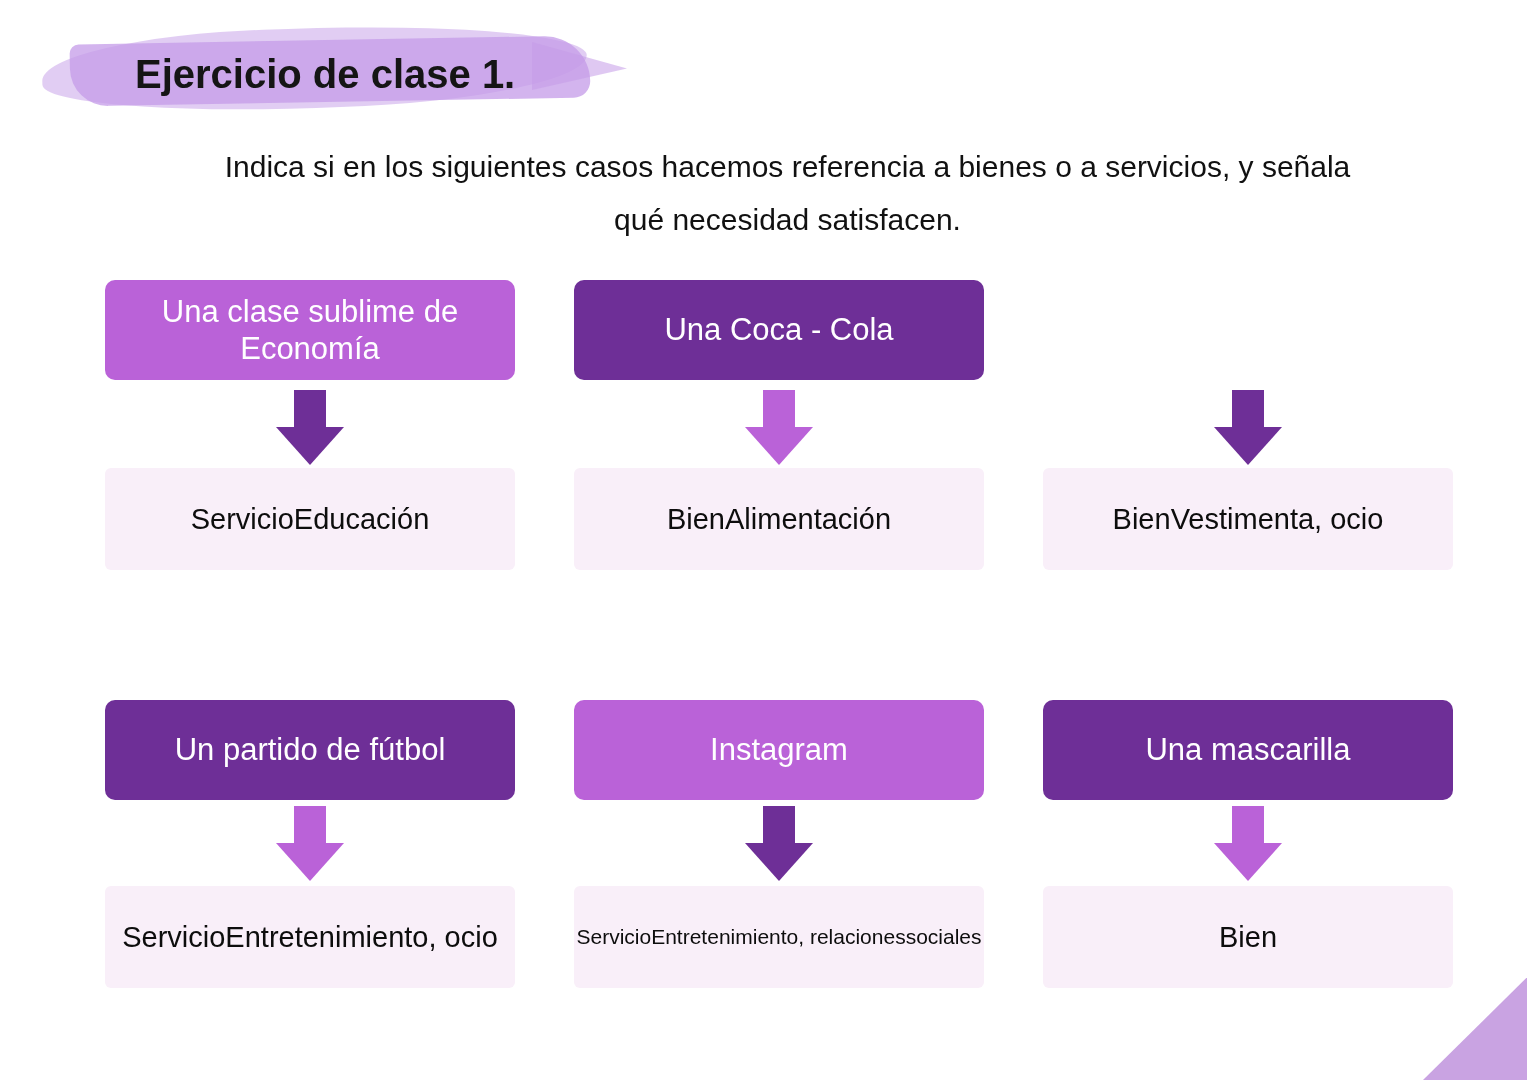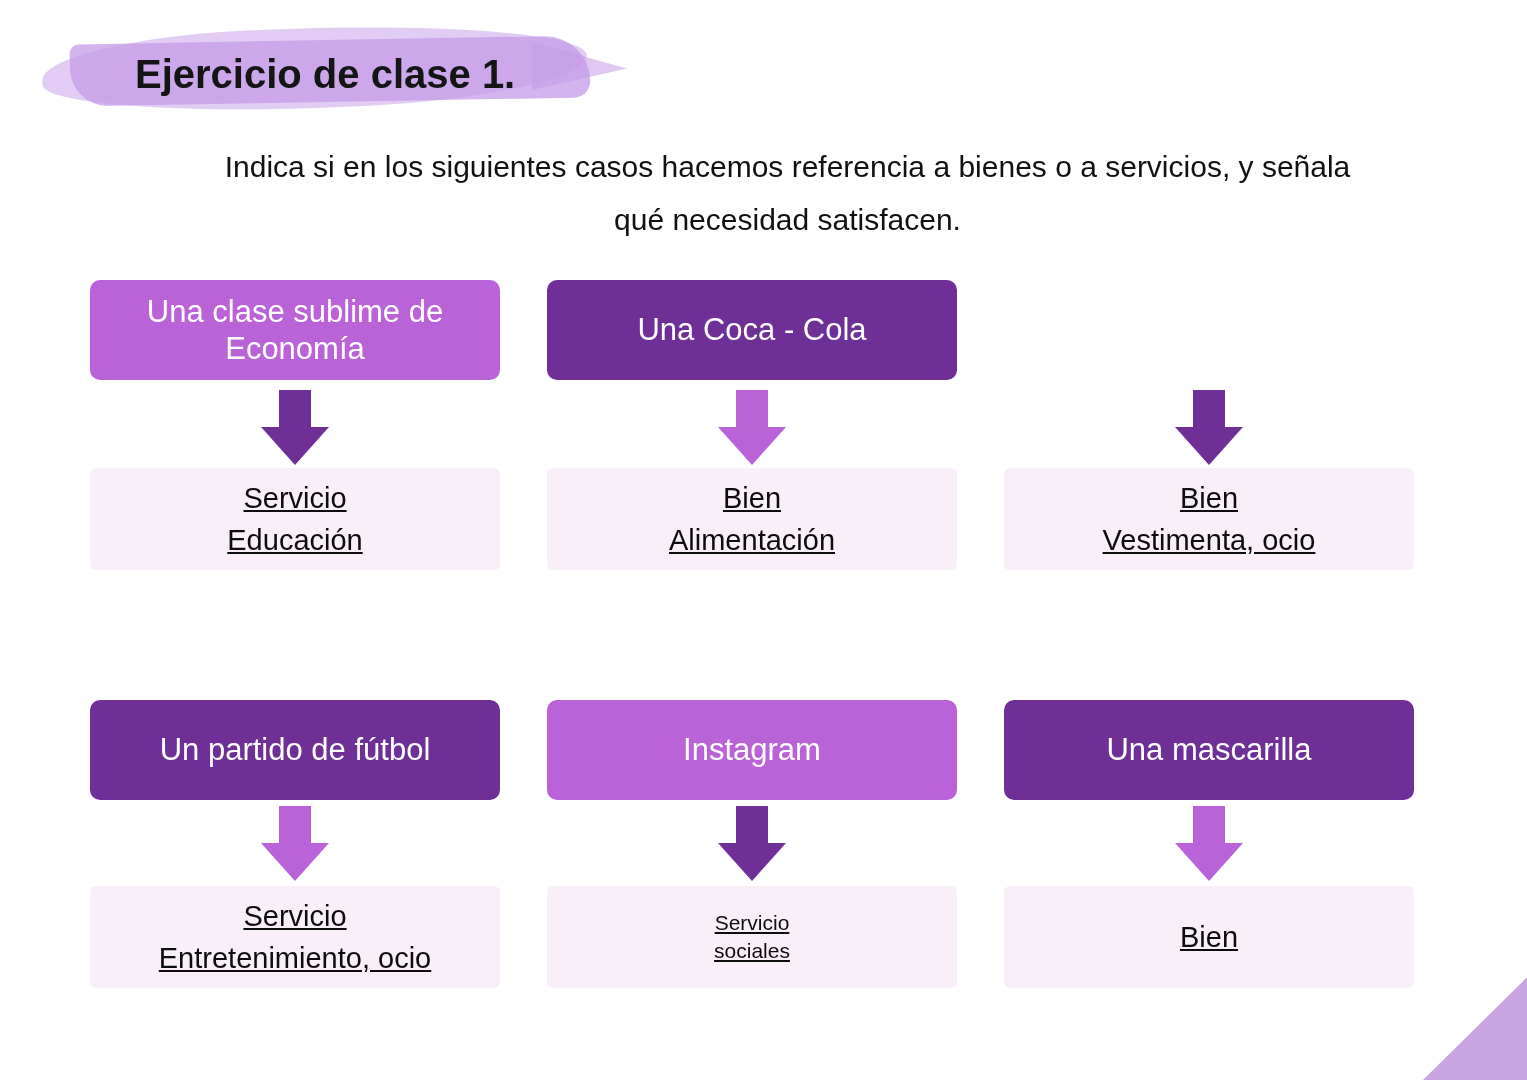--- a/index.html
+++ b/index.html
@@ -35,21 +35,21 @@
     position:absolute; left:638px; top:70px;
     font-size:40px; font-weight:700; color:#151515; white-space:nowrap;
   }
   .title-right .solution { color:var(--solution-red,#C00000); }
 
   .instructions {
     position:absolute; top:141px; left:0; width:100%;
     text-align:center; font-size:30px; color:#111111; line-height:1.75;
   }
 
-  .flex-row { position:absolute; left:90px; display:flex; gap:47px; }
+  .flex-row { position:absolute; left:105px; display:flex; gap:59px; }
   .row-top1 { top:280px; }
   .row-arrow1 { top:390px; }
   .row-ans1 { top:468px; }
   .row-top2 { top:700px; }
   .row-arrow2 { top:806px; }
   .row-ans2 { top:886px; }
 
   .topbox {
     width:410px; height:100px; border-radius:10px; box-sizing:border-box;
     display:flex; align-items:center; justify-content:center; text-align:center;
@@ -67,22 +67,22 @@
     border-top-width:38px; border-top-style:solid;
   }
   .arrow.dark .shaft { background:var(--dark-purple,#6E2F97); }
   .arrow.dark .head { border-top-color:var(--dark-purple,#6E2F97); }
   .arrow.orchid .shaft { background:var(--orchid,#BA62D8); }
   .arrow.orchid .head { border-top-color:var(--orchid,#BA62D8); }
 
   .answer {
     width:410px; height:102px; box-sizing:border-box;
     background:var(--answer-bg,#F9EFF9); border-radius:6px;
-    display:flex; flex-direction:column; align-items:center; justify-content:center;
-    font-size:29px; color:#0d0d0d; line-height:1.45; text-align:left;text-decoration:underline;
+    display:flex; flex-direction:row; align-items:center; justify-content:center;
+    font-size:29px; color:#0d0d0d; line-height:1.45; text-align:left;
   }
   .answer.small { font-size:21px; line-height:1.35; }
 
   .corner {
     position:absolute; right:0; bottom:0; width:152px; height:150px;
     background:var(--corner-triangle,#C9A3E2);
     clip-path:polygon(100% 0, 100% 100%, 0 100%);
   }
   .page-number {
     position:absolute; right:28px; bottom:22px;
@@ -176,20 +176,21 @@
     </div>
   </div>
 
   <div class="flex-row row-ans2">
     <div class="answer">
       <div>Servicio</div>
       <div>Entretenimiento, ocio</div>
     </div>
     <div class="answer small">
       <div>Servicio</div>
+      <div>Entretenimiento, relaciones</div>
       <div>sociales</div>
     </div>
     <div class="answer">
       <div>Bien</div>
     </div>
   </div>
 
   <div class="corner"></div>
   <div class="page-number">8</div>
 

